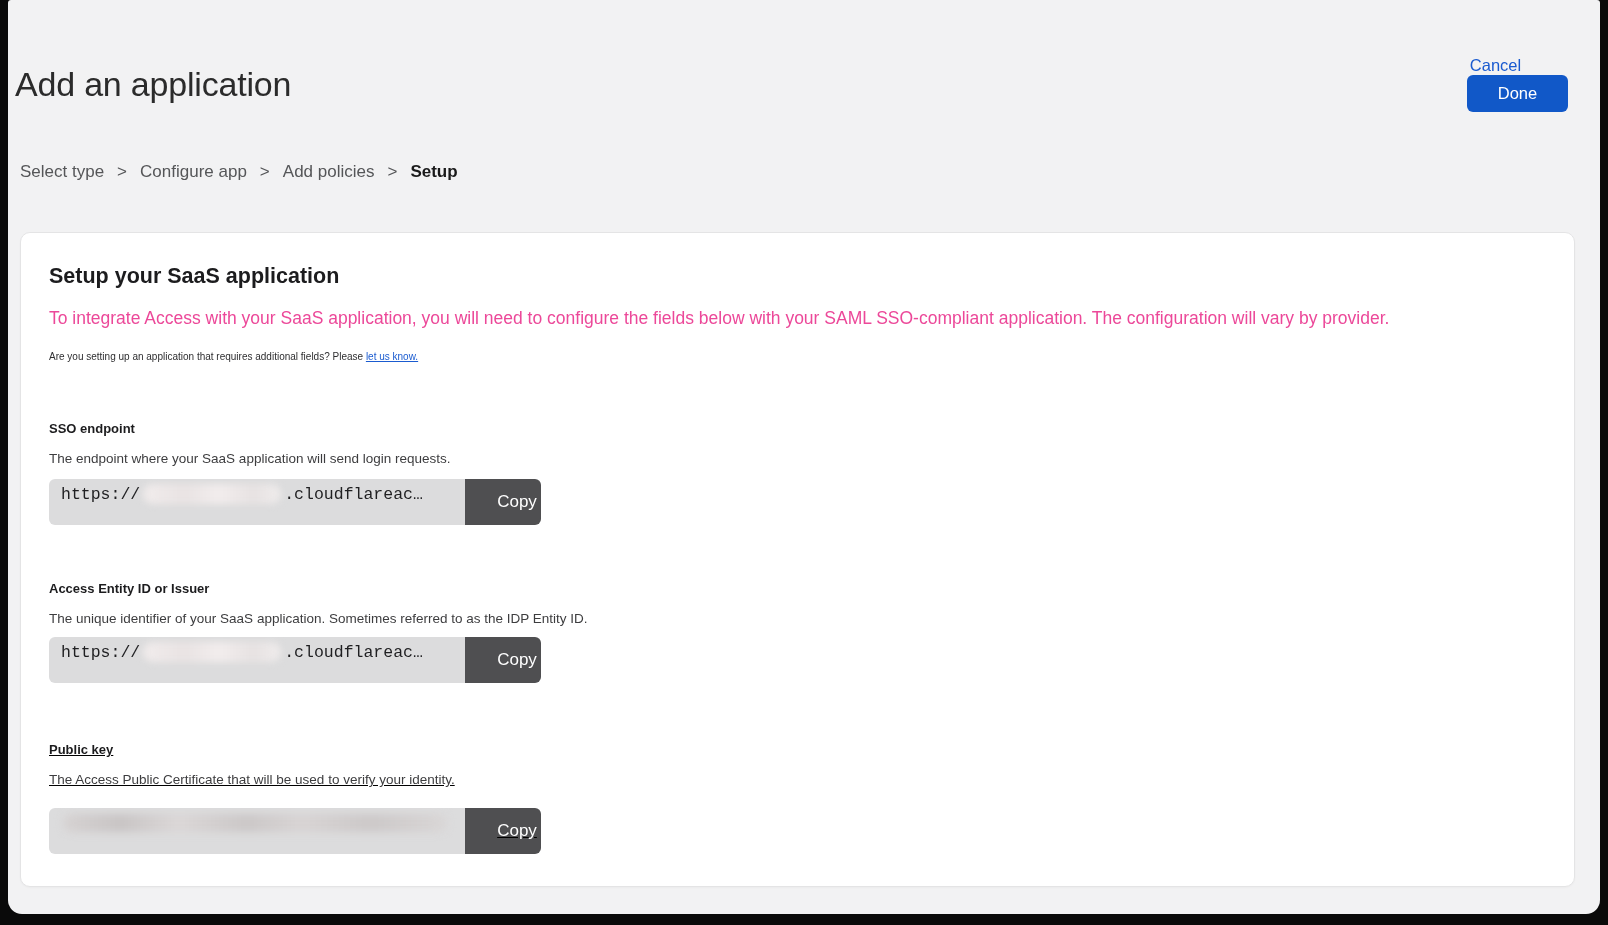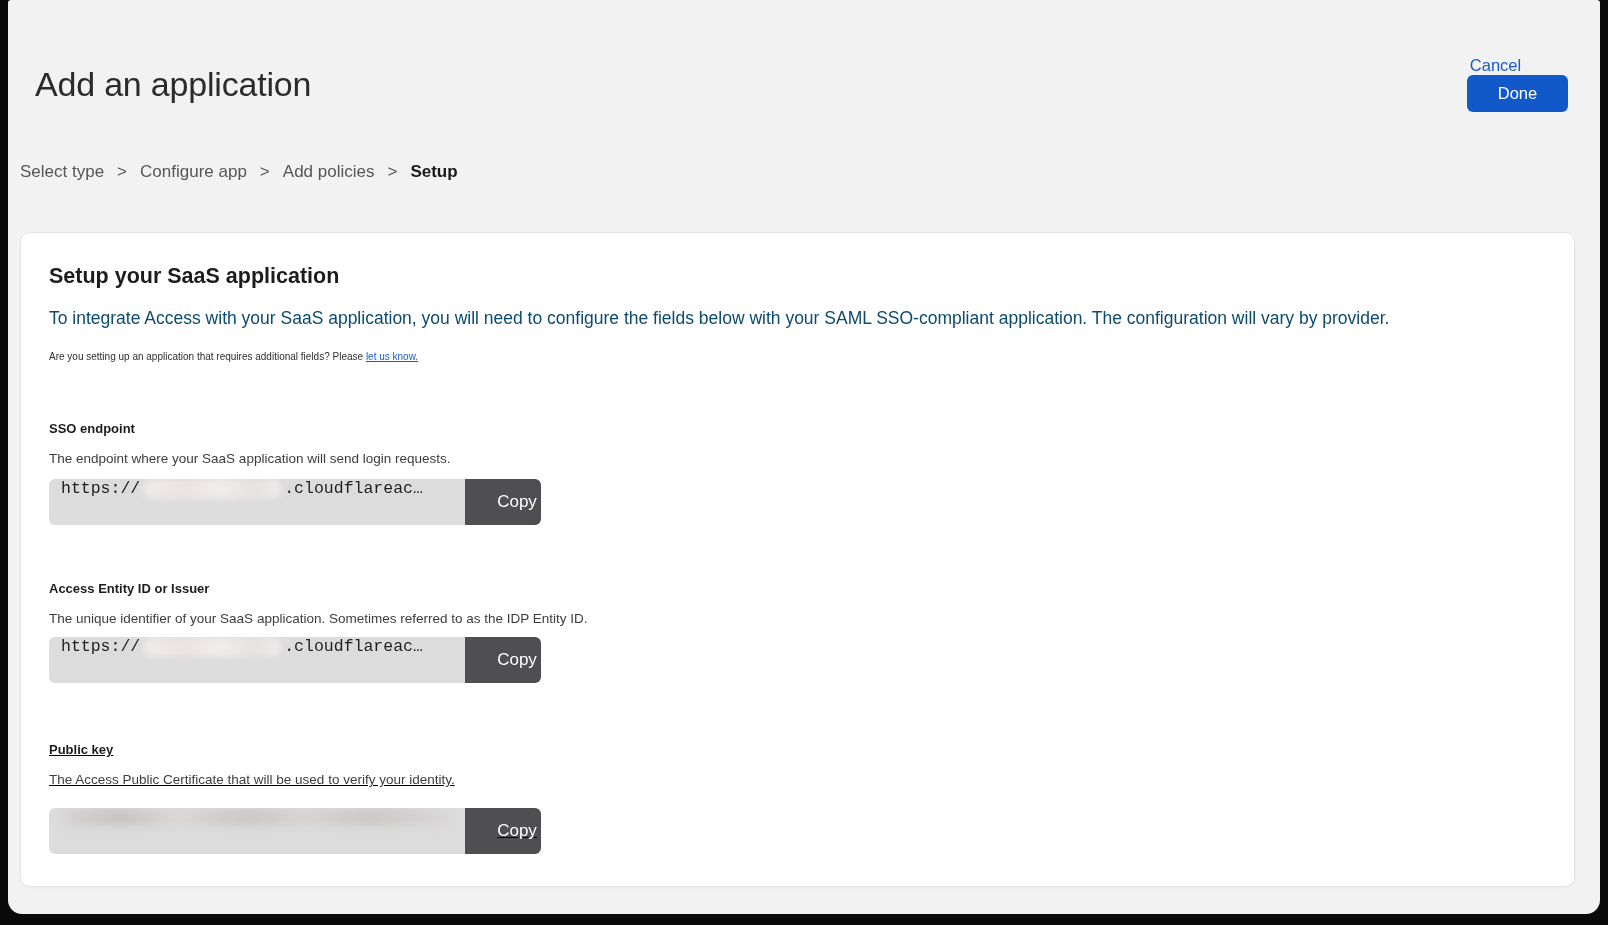--- a/index.html
+++ b/index.html
@@ -15,21 +15,21 @@
     left: 8px; top: 0; right: 8px; bottom: 11px;
     background: #f2f2f3;
     border-radius: 3px 3px 14px 14px;
     overflow: hidden;
   }
   
   .header-row {
     display: flex;
     justify-content: space-between;
     align-items: center;
-    padding: 56px 32px 0 27px;
+    padding: 56px 32px 0 7px;
   }
   .page-title {
     font-size: 34px;
     font-weight: 400;
     color: #2b2b2b;
     letter-spacing: -0.2px;
   }
   .header-actions { display: flex; align-items: center; flex-direction: column; }
   .cancel-link {
     background: none;
@@ -73,21 +73,21 @@
   }
   .card-title {
     font-size: 21.5px;
     font-weight: 700;
     color: #1c1c1e;
     line-height: 26px;
   }
   .card-intro {
     margin-top: 16px;
     font-size: 17.5px;
-    color: #0c4a6e;
+    color: #ec4899;
     line-height: 26px;
     white-space: nowrap;
   }
   .card-note {
     margin-top: 16px;
     font-size: 10px;
     color: #2e2e30;
     line-height: 20px;
   }
   .note-link {
@@ -117,20 +117,21 @@
     width: 492px;
     height: 46px;
   }
   .field-section.s2 .field-row { margin-top: 8px; }
   .field-section.s3 .field-row { margin-top: 18px; }
   .field-value {
     flex: 1;
     background: #dcdcdd;
     border-radius: 6px 0 0 6px;
     display: flex;
+    align-items: center;
     padding: 0 8px 16px 12px;
     font-family: "Liberation Mono", "DejaVu Sans Mono", monospace;
     font-size: 16.5px;
     color: #1f1f21;
     white-space: nowrap;
     overflow: hidden;
   }
   .redaction {
     display: inline-block;
     width: 138px;

